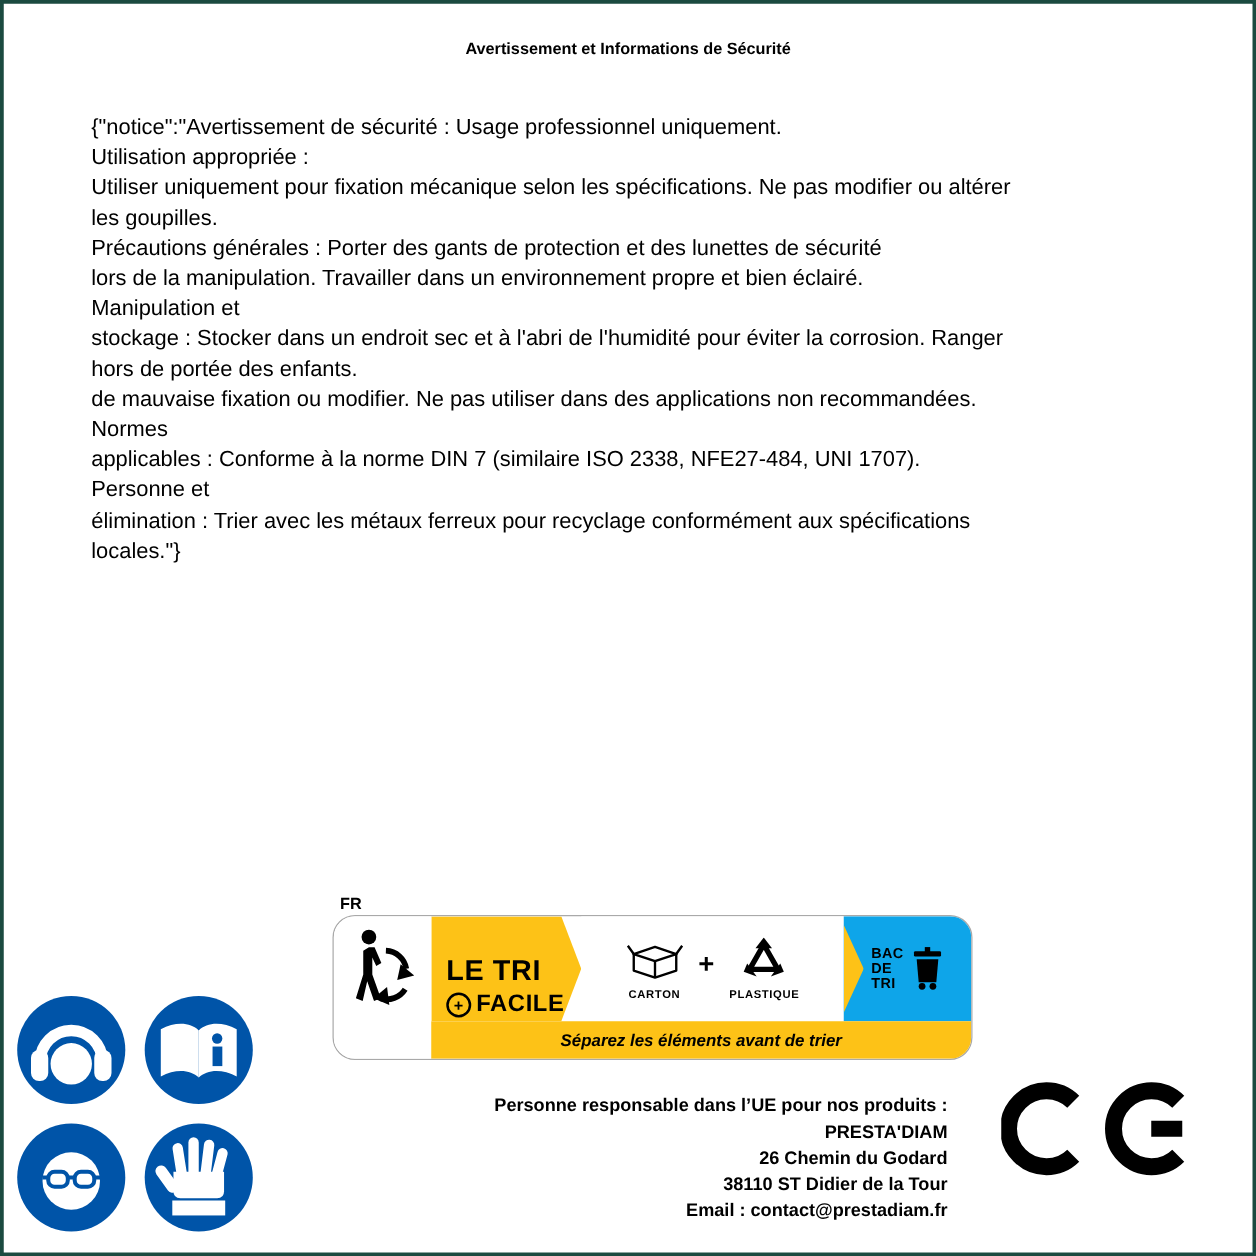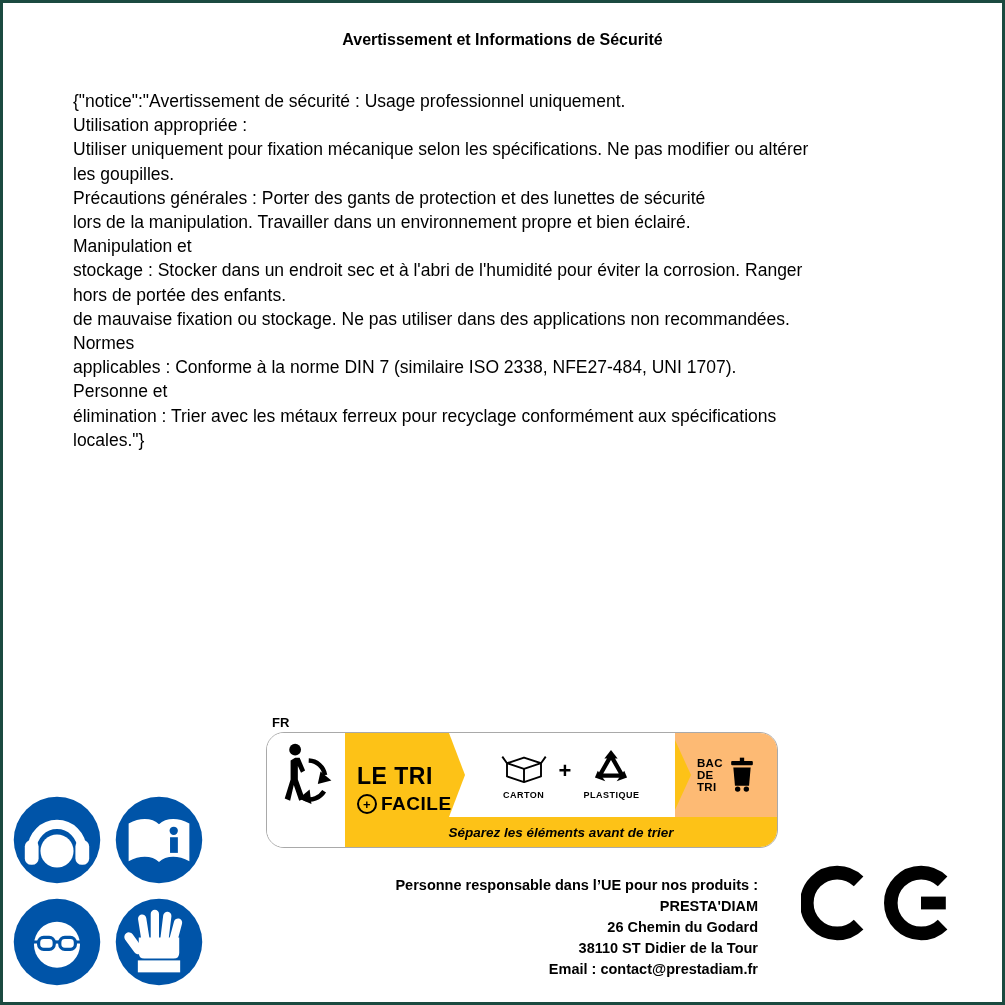--- a/index.html
+++ b/index.html
@@ -1,36 +1,36 @@
 <!DOCTYPE html>
 <html><head>
 <meta charset="utf-8">
 <style>
   html,body{margin:0;padding:0;background:#fff;}
   body{width:1005px;height:1005px;position:relative;font-family:"Liberation Sans",sans-serif;color:#000;}
   .page{position:absolute;inset:0;border:3px solid #1b4a40;box-sizing:border-box;background:#fff;}
-  .title{position:absolute;top:28px;left:0;width:100%;text-align:center;font-size:16px;font-weight:bold;margin:0;}
+  .title{position:absolute;top:28px;left:0;width:100%;text-align:center;font-size:13px;font-weight:bold;margin:0;}
   .notice{position:absolute;left:70px;top:86px;width:860px;font-size:17.5px;line-height:24.2px;}
   .icons-grid{position:absolute;left:8px;top:791px;display:grid;grid-template-columns:92px 92px;grid-auto-rows:92px;gap:10px;}
   .icon-cell{width:92px;height:92px;}
   .icon-cell svg{width:100%;height:100%;display:block;}
   .triman-wrap{position:absolute;left:263px;top:712px;width:512px;}
   .fr-label{font-size:13px;font-weight:bold;margin:0 0 2px 6px;}
   .tri-label{display:grid;grid-template-columns:78px 120px 1fr 102px;grid-template-rows:84px 30px;border:1.5px solid #a9a9a9;border-radius:18px;overflow:hidden;background:#fff;box-sizing:border-box;}
   .cell-triman{grid-row:1;grid-column:1;display:flex;align-items:center;justify-content:center;background:#fff;}
   .cell-triman svg{width:58px;height:66px;}
   .cell-banner{grid-row:1;grid-column:2;background:#fdc217;clip-path:polygon(0 0,calc(100% - 16px) 0,100% 50%,calc(100% - 16px) 100%,0 100%);display:flex;flex-direction:column;justify-content:center;gap:3px;padding-left:12px;box-sizing:border-box;}
   .banner-line1{font-size:23px;font-weight:800;letter-spacing:.5px;margin-top:28px;}
   .banner-line2{display:flex;align-items:center;font-size:19px;font-weight:800;letter-spacing:.5px;}
   .plus-circle{width:16px;height:16px;border:2.5px solid #000;border-radius:50%;display:inline-flex;align-items:center;justify-content:center;font-size:13px;font-weight:bold;line-height:1;margin-right:4px;background:#fdc217;}
   .cell-materials{grid-row:1;grid-column:3;display:flex;align-items:center;justify-content:center;gap:12px;background:#fff;}
   .material{display:flex;flex-direction:column;align-items:center;gap:6px;}
   .material-caption{font-size:9px;font-weight:bold;letter-spacing:.5px;}
   .plus-sep{font-size:22px;font-weight:bold;margin-top:-8px;}
-  .cell-bac{grid-row:1;grid-column:4;display:flex;align-items:center;gap:6px;background:#fdba74;}
+  .cell-bac{grid-row:1;grid-column:4;display:flex;align-items:center;gap:6px;background:#0ea5e9;}
   .bac-chevron{width:16px;height:70px;background:#fdc217;clip-path:polygon(0 0,100% 50%,0 100%);flex:0 0 auto;}
   .bac-text{display:flex;flex-direction:column;font-size:11.5px;font-weight:800;line-height:12px;letter-spacing:.3px;}
   .cell-strip-left{grid-row:2;grid-column:1;background:#fff;}
   .cell-strip{grid-row:2;grid-column:2 / 5;background:#fdc217;display:flex;align-items:center;justify-content:center;font-style:italic;font-weight:bold;font-size:13.5px;color:#000000;}
   .responsible{position:absolute;left:250px;top:872px;width:505px;text-align:right;font-weight:bold;font-size:14.5px;line-height:21px;}
   .ce-mark{position:absolute;left:798px;top:850px;width:168px;height:100px;}
   .ce-mark svg{width:100%;height:100%;display:block;}
 </style>
 </head>
 <body>
@@ -42,21 +42,21 @@
   <div class="notice">
     <div>{"notice":"Avertissement de sécurité : Usage professionnel uniquement.</div>
     <div>Utilisation appropriée :</div>
     <div>Utiliser uniquement pour fixation mécanique selon les spécifications. Ne pas modifier ou altérer</div>
     <div>les goupilles.</div>
     <div>Précautions générales : Porter des gants de protection et des lunettes de sécurité</div>
     <div>lors de la manipulation. Travailler dans un environnement propre et bien éclairé.</div>
     <div>Manipulation et</div>
     <div>stockage : Stocker dans un endroit sec et à l'abri de l'humidité pour éviter la corrosion. Ranger</div>
     <div>hors de portée des enfants.</div>
-    <div>de mauvaise fixation ou stockage. Ne pas utiliser dans des applications non recommandées.</div>
+    <div>de mauvaise fixation ou modifier. Ne pas utiliser dans des applications non recommandées.</div>
     <div>Normes</div>
     <div>applicables : Conforme à la norme DIN 7 (similaire ISO 2338, NFE27-484, UNI 1707).</div>
     <div>Personne et</div>
     <div>élimination : Trier avec les métaux ferreux pour recyclage conformément aux spécifications</div>
     <div>locales."}</div>
   </div>
 
   <div class="icons-grid">
     <div class="icon-cell">
       <svg viewBox="0 0 100 100">

